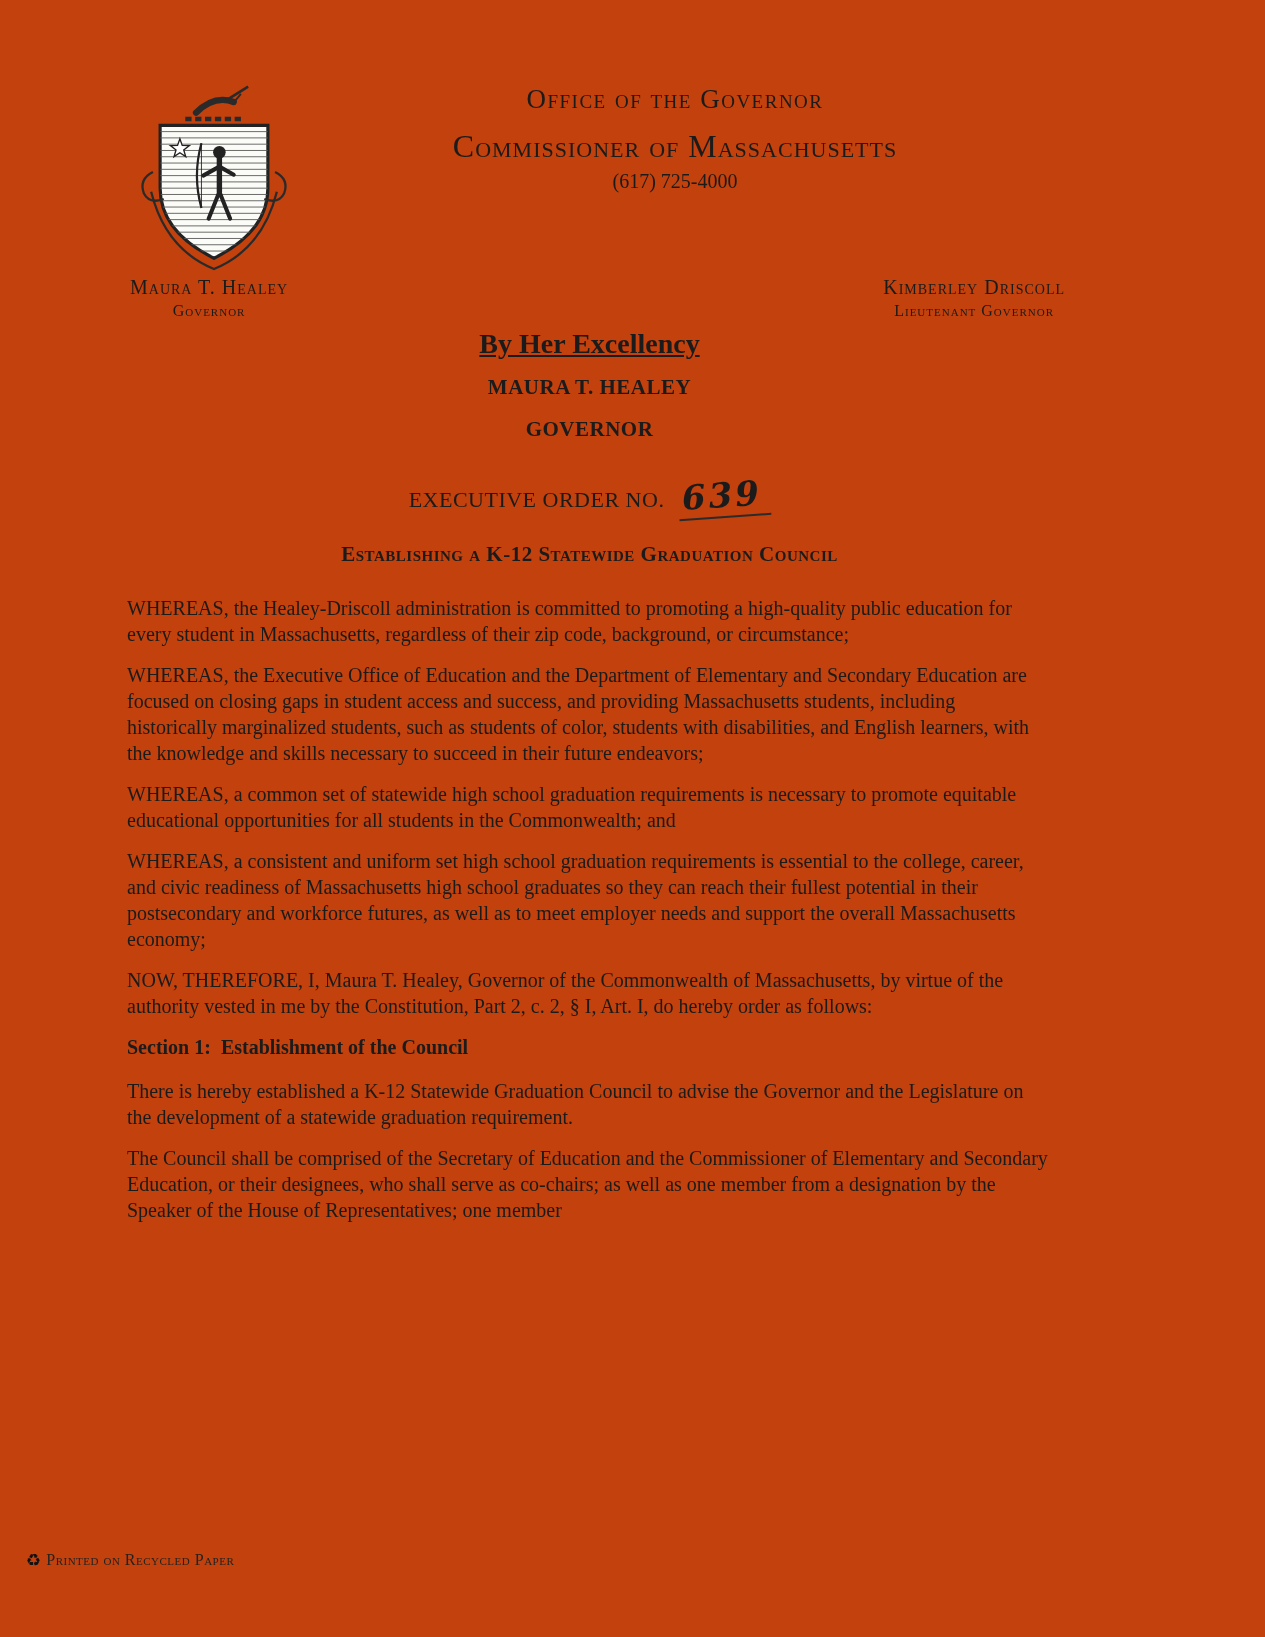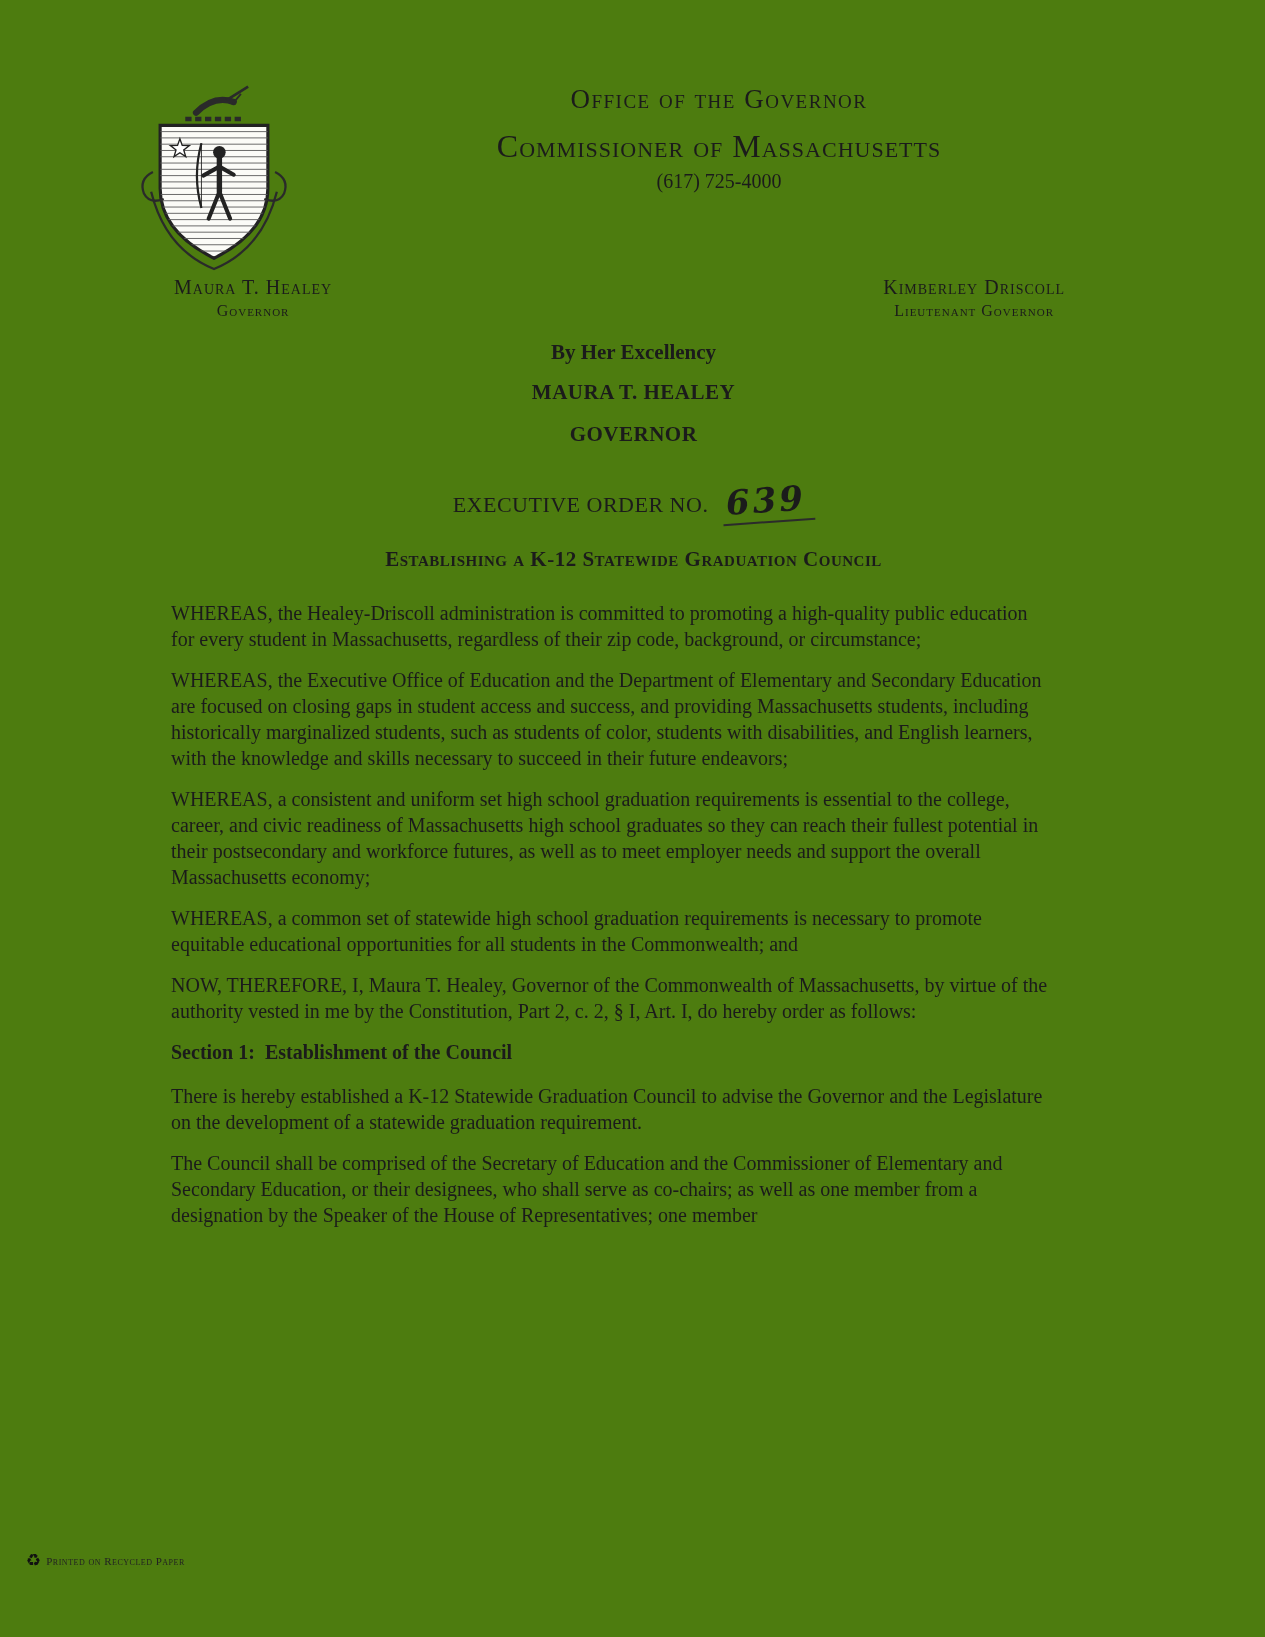--- a/index.html
+++ b/index.html
@@ -1,25 +1,24 @@
 <!DOCTYPE html>
 <html><head>
 <meta charset="utf-8">
 <style>
   * { margin:0; padding:0; box-sizing:border-box; }
   html,body { background:#ffffff; }
   .page {
     position:relative;
     width:1265px; height:1637px;
-    background:#4d7c0f;
+    background:#c2410c;
     color:#1b1b1b;
     font-family:"Liberation Serif","DejaVu Serif",serif;
     overflow:hidden;
     padding-top:84px;
-    padding-left:44px;
   }
   .sc { font-variant:small-caps; }
   .pre { white-space:pre-wrap; }
 
   
   .seal { position:absolute; left:126px; top:80px; width:176px; height:202px; }
 
   
   .lh-text { margin-left:318px; width:714px; text-align:center; }
   .lh-office { font-size:27px; letter-spacing:1.5px; }
@@ -28,21 +27,21 @@
   .lh-phone { font-size:20px; margin-top:5px; }
 
   
   .officials { display:flex; justify-content:space-between; margin:82px 200px 0 130px; }
   .official { text-align:center; }
   .off-name { font-size:20px; letter-spacing:1px; line-height:24px; }
   .off-title { font-size:16px; letter-spacing:1px; margin-top:3px; }
 
   
   .centerband { width:925px; margin-left:127px; text-align:center; }
-  .by-line { font-weight:bold; font-size:21px; margin-top:20px; }
+  .by-line { font-weight:bold; font-size:28px; margin-top:8px;text-decoration:underline; }
   .proc-name { font-weight:bold; font-size:21px; margin-top:15px; letter-spacing:.5px; }
   .proc-title { font-weight:bold; font-size:21px; margin-top:17px; letter-spacing:.5px; }
 
   .order-line { margin-top:33px; }
   .order-label { font-weight:normal; font-size:22px; letter-spacing:.5px; }
   .order-number {
     display:inline-block;
     font-size:34px; font-style:italic; font-weight:bold;
     font-family:"DejaVu Serif",serif;
     transform:rotate(-4deg);
@@ -53,21 +52,21 @@
   .doc-title { font-weight:bold; font-size:21px; letter-spacing:.5px; margin-top:24px; }
 
   
   .content { margin:28px 217px 0 127px; font-size:20px; line-height:26px; }
   .content p { margin-bottom:15px; }
   .sec-head { font-weight:bold; font-size:20px; margin:9px 0 18px; }
 
   
   .footer { position:absolute; left:26px; bottom:68px; display:flex; align-items:center; gap:5px; }
   .recycle-icon { font-family:"DejaVu Sans",sans-serif; font-size:17px; line-height:1; color:#111; }
-  .footer-note { font-size:11px; letter-spacing:.5px; color:#222; }
+  .footer-note { font-size:16px; letter-spacing:.5px; color:#222; }
 </style>
 </head>
 <body>
 
 <div class="page">
 
   <div class="seal">
     <svg viewBox="0 0 196 220" width="176" height="202" aria-hidden="true">
       <defs>
         <clipPath id="sealClip">
@@ -128,22 +127,22 @@
       <span class="order-label">EXECUTIVE ORDER NO.</span>
       <span class="order-number">639</span>
     </div>
 
     <div class="doc-title sc">Establishing a K-12 Statewide Graduation Council</div>
   </div>
 
   <div class="content">
     <p>WHEREAS, the Healey-Driscoll administration is committed to promoting a high-quality public education for every student in Massachusetts, regardless of their zip code, background, or circumstance;</p>
     <p>WHEREAS, the Executive Office of Education and the Department of Elementary and Secondary Education are focused on closing gaps in student access and success, and providing Massachusetts students, including historically marginalized students, such as students of color, students with disabilities, and English learners, with the knowledge and skills necessary to succeed in their future endeavors;</p>
+    <p>WHEREAS, a common set of statewide high school graduation requirements is necessary to promote equitable educational opportunities for all students in the Commonwealth; and</p>
     <p>WHEREAS, a consistent and uniform set high school graduation requirements is essential to the college, career, and civic readiness of Massachusetts high school graduates so they can reach their fullest potential in their postsecondary and workforce futures, as well as to meet employer needs and support the overall Massachusetts economy;</p>
-    <p>WHEREAS, a common set of statewide high school graduation requirements is necessary to promote equitable educational opportunities for all students in the Commonwealth; and</p>
     <p>NOW, THEREFORE, I, Maura T. Healey, Governor of the Commonwealth of Massachusetts, by virtue of the authority vested in me by the Constitution, Part 2, c. 2, § I, Art. I, do hereby order as follows:</p>
 
     <h3 class="sec-head pre">Section 1:  Establishment of the Council</h3>
     <p>There is hereby established a K-12 Statewide Graduation Council to advise the Governor and the Legislature on the development of a statewide graduation requirement.</p>
     <p>The Council shall be comprised of the Secretary of Education and the Commissioner of Elementary and Secondary Education, or their designees, who shall serve as co-chairs; as well as one member from a designation by the Speaker of the House of Representatives; one member</p>
   </div>
 
   <div class="footer">
     <span class="recycle-icon">♻</span>
     <span class="footer-note sc">Printed on Recycled Paper</span>

